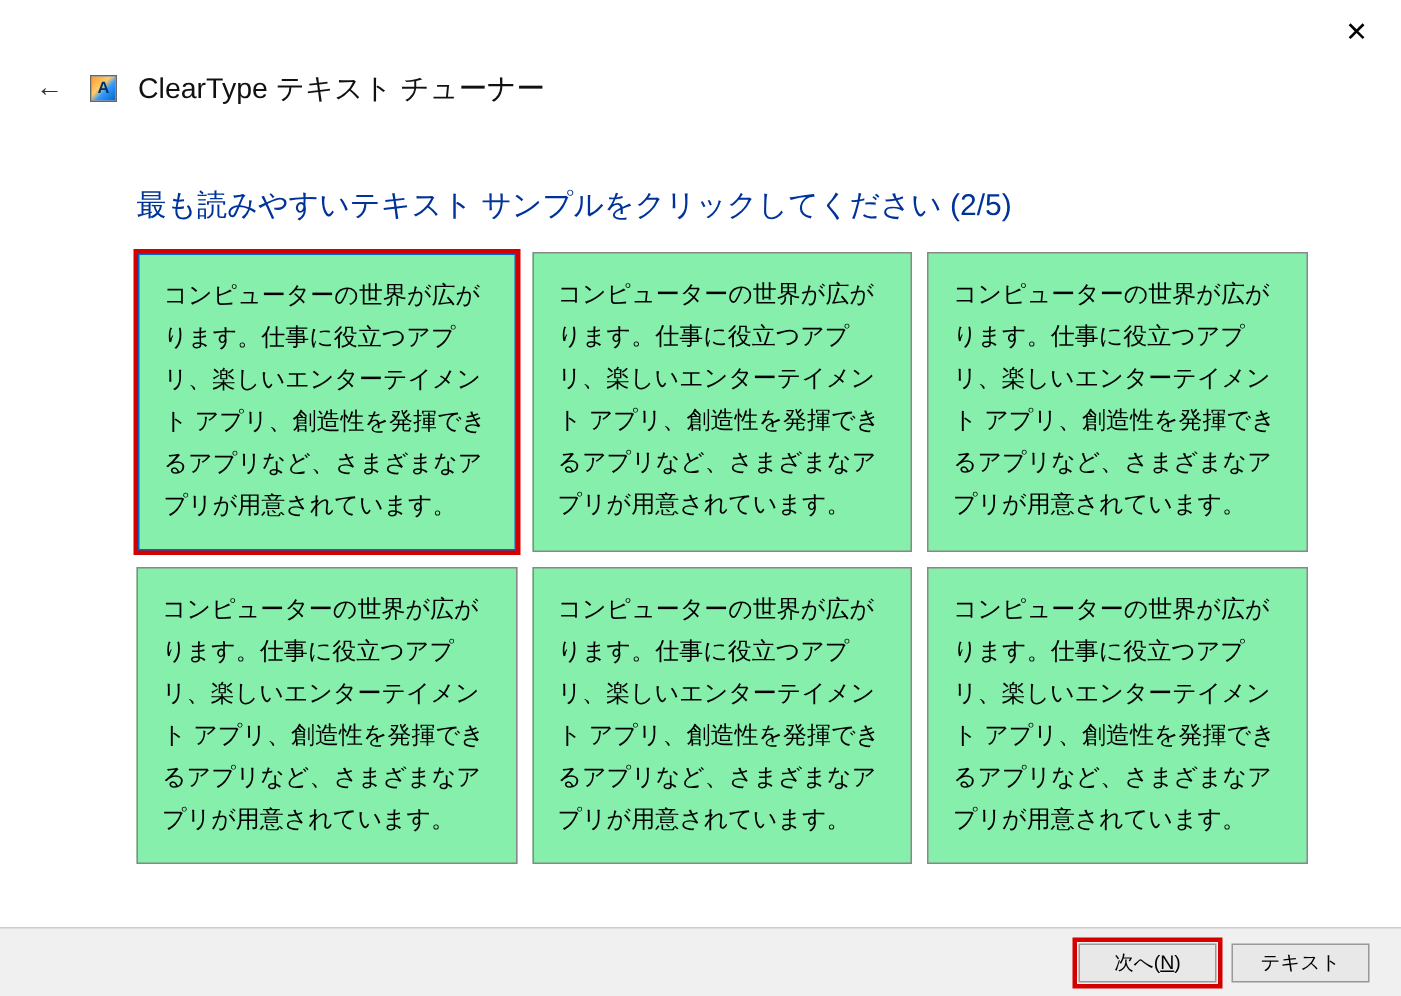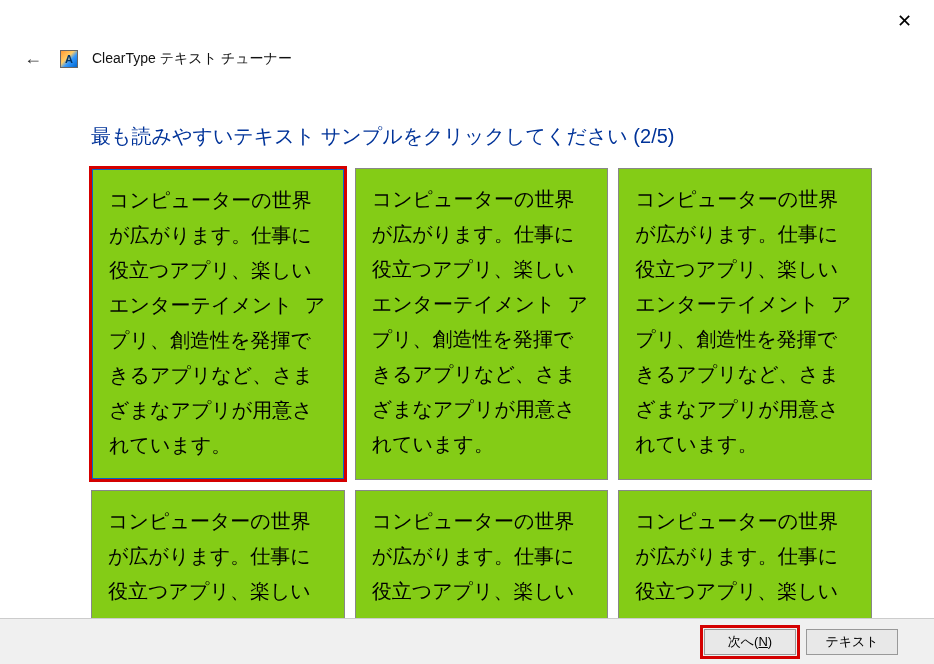--- a/index.html
+++ b/index.html
@@ -46,64 +46,63 @@
     display: inline-flex;
     align-items: center;
     justify-content: center;
     background: linear-gradient(135deg, #ff9933 0%, #ffcc66 40%, #3399ff 60%, #0066cc 100%);
     border: 1px solid #666;
     font-size: 11px;
     font-weight: bold;
     color: #003366;
   }
   .app-title {
-    font-size: 14px;
+    font-size: 19px;
     color: #111;
   }
   .content {
     padding: 50px 62px 0 76px;
     margin-left: 15px;
   }
   .heading {
     color: #003399;
     font-size: 20px;
     margin: 0 0 18px 0;
     font-weight: 400;
   }
   .grid {
     display: grid;
     grid-template-columns: repeat(3, 1fr);
     gap: 10px;
   }
   .sample {
     border: 1px solid #888;
     padding: 14px 16px;
-    font-size: 20px;
+    font-size: 16px;
     line-height: 1.75;
     cursor: pointer;
-    background: #84cc16;
+    background: #86efac;
     min-height: 188px;
-    font-family: Liberation Mono, monospace;
   }
   .sample.selected {
     outline: 3px solid #d40000;
     outline-offset: -1px;
     border: 2px solid #0066cc;
   }
   .footer {
     position: absolute;
     left: 0; right: 0; bottom: 0;
     height: 46px;
     border-top: 1px solid #ccc;
     background: #f0f0f0;
     display: flex;
     justify-content: flex-end;
     align-items: center;
     gap: 10px;
-    padding-right: 36px;
+    padding-right: 21px;
   }
   .btn {
     min-width: 92px;
     height: 26px;
     border: 1px solid #999;
     background: #e8e8e8;
     font-size: 13px;
     cursor: pointer;
     font-family: inherit;
     display: inline-flex;

